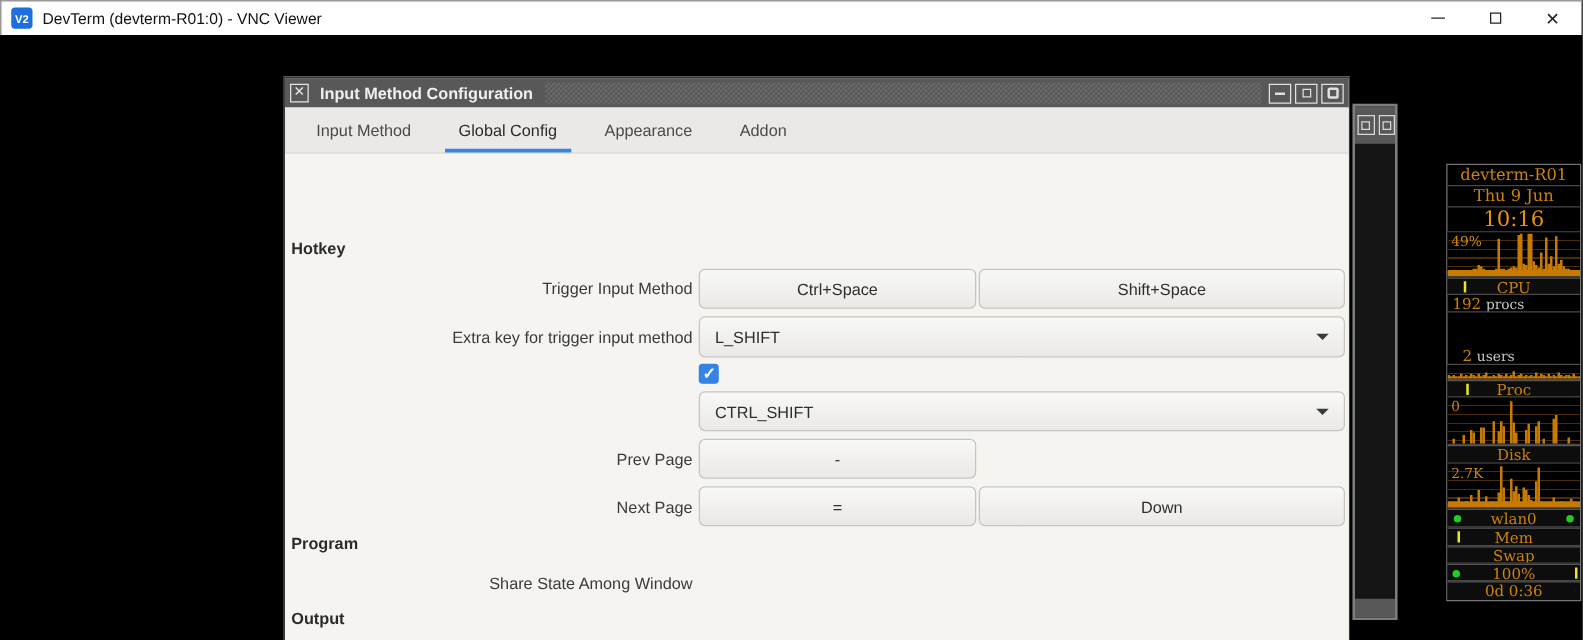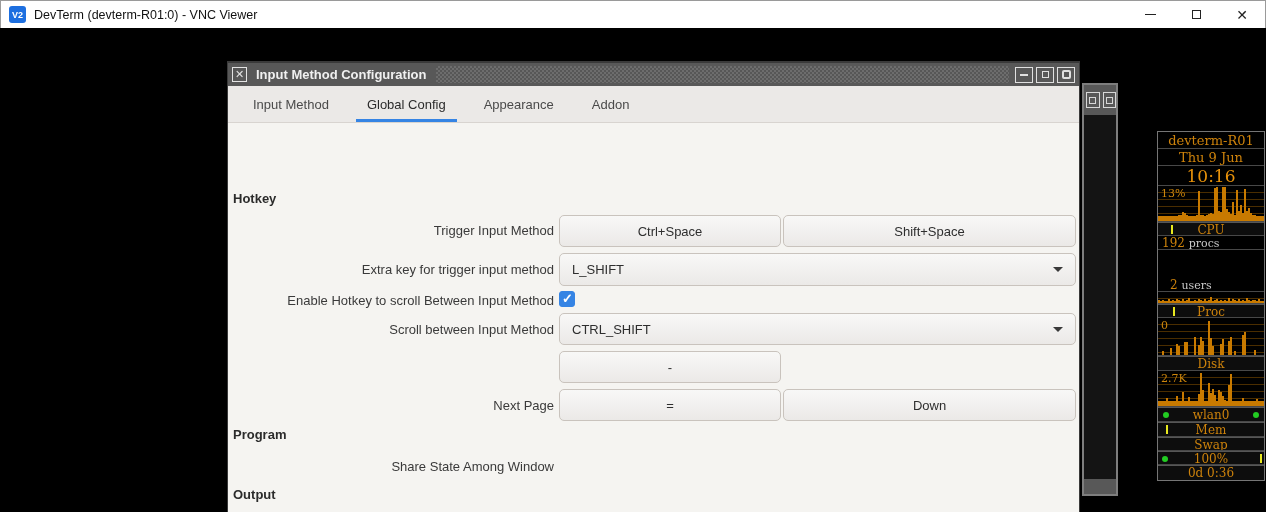--- a/index.html
+++ b/index.html
@@ -142,21 +142,21 @@
           </div>
       </div>
       <div class="behind-bottom"></div>
     </div>
 
     <div class="monitor">
       <div class="mcell m-host">devterm-R01</div>
       <div class="mcell m-date">Thu  9 Jun</div>
       <div class="mcell m-time">10:16</div>
       <div class="mcell m-chart base" style="height:36px">
-        <span class="overlay">13%</span>
+        <span class="overlay">49%</span>
         <div class="bars">
             <i style="height: 12%;"></i>
             <i style="height: 11%;"></i>
             <i style="height: 13%;"></i>
             <i style="height: 12%;"></i>
             <i style="height: 14%;"></i>
             <i style="height: 12%;"></i>
             <i style="height: 13%;"></i>
             <i style="height: 15%;"></i>
             <i style="height: 14%;"></i>
@@ -452,29 +452,28 @@
         <div class="row-label" style="top:100px">Trigger Input Method</div>
         <div class="ctl btn" style="left:331px;top:92px;width:222px;height:32px">Ctrl+Space</div>
         <div class="ctl btn" style="left:555px;top:92px;width:293px;height:32px">Shift+Space</div>
 
         <div class="row-label" style="top:139px">Extra key for trigger input method</div>
         <div class="ctl combo" style="left:331px;top:130px;width:517px;height:33px">
           <span>L_SHIFT</span>
           <span class="caret"></span>
         </div>
 
-        <div class="row-label" style="top:170px">Enable Hotkey to scroll Between Input Method</div>
         <div class="ctl checkbox checked" style="left:331px;top:168px"></div>
 
-        <div class="row-label" style="top:199px">Scroll between Input Method</div>
         <div class="ctl combo" style="left:331px;top:190px;width:517px;height:32px">
           <span>CTRL_SHIFT</span>
           <span class="caret"></span>
         </div>
 
+        <div class="row-label" style="top:237px">Prev Page</div>
         <div class="ctl btn" style="left:331px;top:228px;width:222px;height:32px">-</div>
 
         <div class="row-label" style="top:275px">Next Page</div>
         <div class="ctl btn" style="left:331px;top:266px;width:222px;height:32px">=</div>
         <div class="ctl btn" style="left:555px;top:266px;width:293px;height:32px">Down</div>
 
         <div class="sect-header" style="top:304px">Program</div>
 
         <div class="row-label" style="top:336px">Share State Among Window</div>
 

